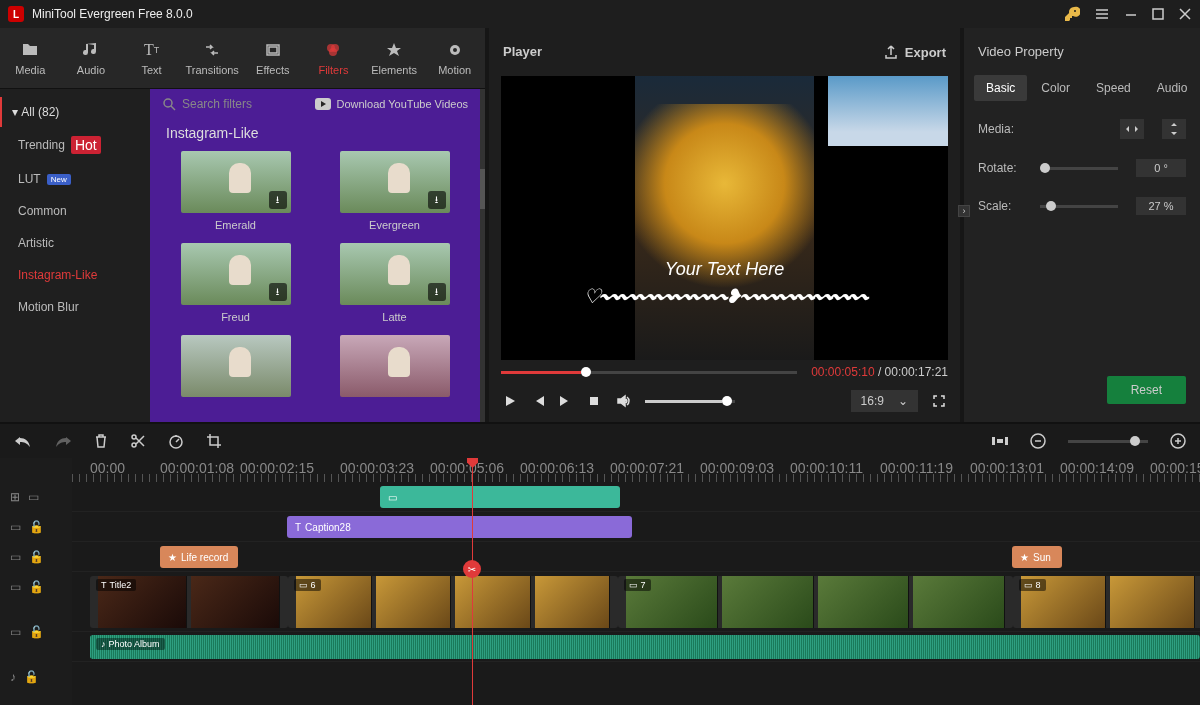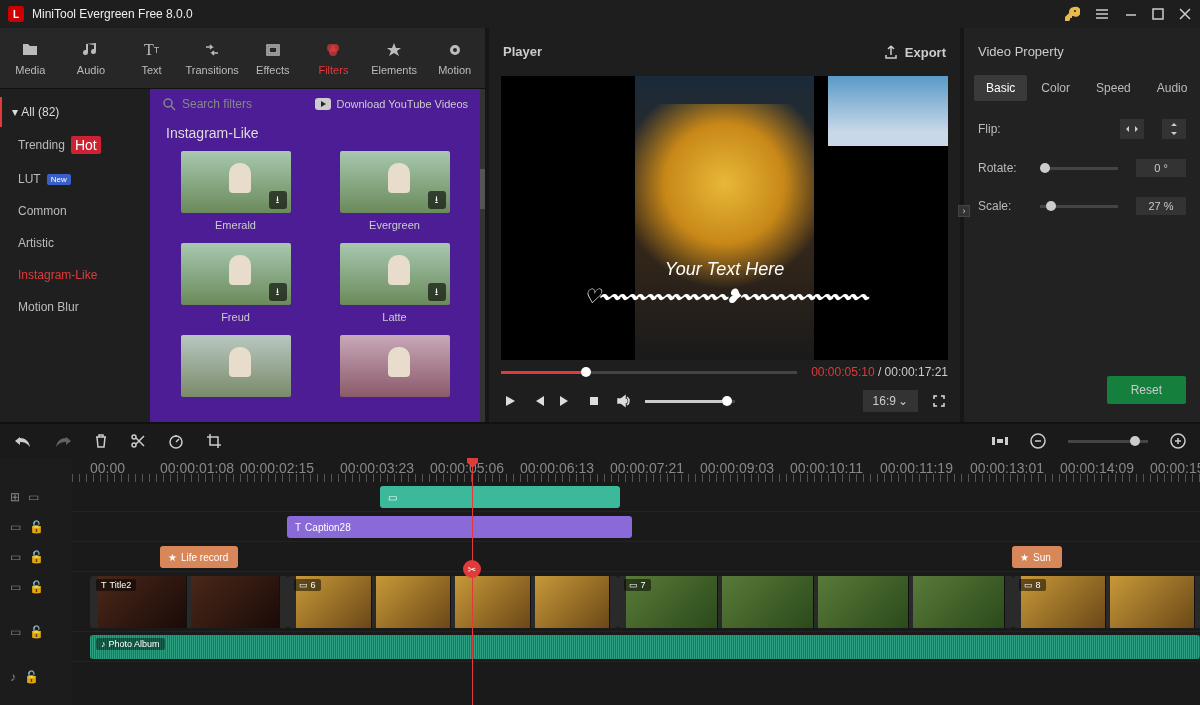--- a/index.html
+++ b/index.html
@@ -50,21 +50,21 @@
 .progress-fill { position: absolute; left: 0; width: 27%; height: 100%; background: #e03a3a; }
 .progress-thumb { position: absolute; left: 27%; top: -4px; width: 10px; height: 10px; background: #fff; border-radius: 50%; }
 .time-display { font-size: 12px; }
 .time-current { color: #e03a3a; }
 .time-total { color: #ccc; }
 .controls-bar { display: flex; align-items: center; padding: 6px 14px 10px; gap: 14px; }
 .ctrl-btn { color: #ddd; cursor: pointer; font-size: 14px; }
 .volume-track { width: 90px; height: 3px; background: #444; position: relative; }
 .volume-fill { width: 85%; height: 100%; background: #ccc; }
 .volume-thumb { position: absolute; left: 85%; top: -4px; width: 10px; height: 10px; background: #fff; border-radius: 50%; }
-.aspect-select { margin-left: auto; background: #333; padding: 4px 10px; display: flex; align-items: center; gap: 2px; cursor: pointer; font-size: 12px; }
+.aspect-select { margin-left: auto; background: #333; padding: 4px 10px; display: flex; align-items: center; gap: 14px; cursor: pointer; font-size: 12px; }
 .expand-icon { width: 12px; height: 12px; border: 1px solid #444; background: #333; position: absolute; right: -10px; top: 45%; display:flex; align-items:center; justify-content:center; font-size:9px; cursor:pointer;}
 .props-panel { width: 236px; background: #222; display: flex; flex-direction: column; }
 .props-header { padding: 16px 14px; font-size: 13px; }
 .props-tabs { display: flex; gap: 2px; padding: 0 10px; }
 .props-tab { padding: 6px 12px; font-size: 12px; cursor: pointer; color: #bbb; border-radius: 2px; }
 .props-tab.active { background: #3a3a3a; color: #fff; }
 .props-body { padding: 18px 14px; display: flex; flex-direction: column; gap: 20px; flex: 1; }
 .prop-row { display: flex; align-items: center; gap: 10px; font-size: 12px; }
 .prop-label { width: 44px; color: #bbb; }
 .flip-btns { display: flex; gap: 18px; margin-left: auto; }
@@ -374,21 +374,21 @@
   <div class="props-panel">
     <div class="props-header">Video Property</div>
     <div class="props-tabs">
       <div class="props-tab active">Basic</div>
       <div class="props-tab">Color</div>
       <div class="props-tab">Speed</div>
       <div class="props-tab">Audio</div>
     </div>
     <div class="props-body">
       <div class="prop-row">
-        <span class="prop-label">Flip:</span>
+        <span class="prop-label">Media:</span>
         <div class="flip-btns">
           <div class="flip-btn">
               <svg width="16" height="14" viewBox="0 0 16 14" fill="currentColor">
                 <path d="M7 2v10M2 7l3-3v6zM14 7l-3-3v6z"></path>
               </svg>
             </div>
           <div class="flip-btn">
               <svg width="14" height="16" viewBox="0 0 14 16" fill="currentColor">
                 <path d="M2 8h10M7 2l-3 3h6zM7 14l-3-3h6z"></path>
               </svg>

